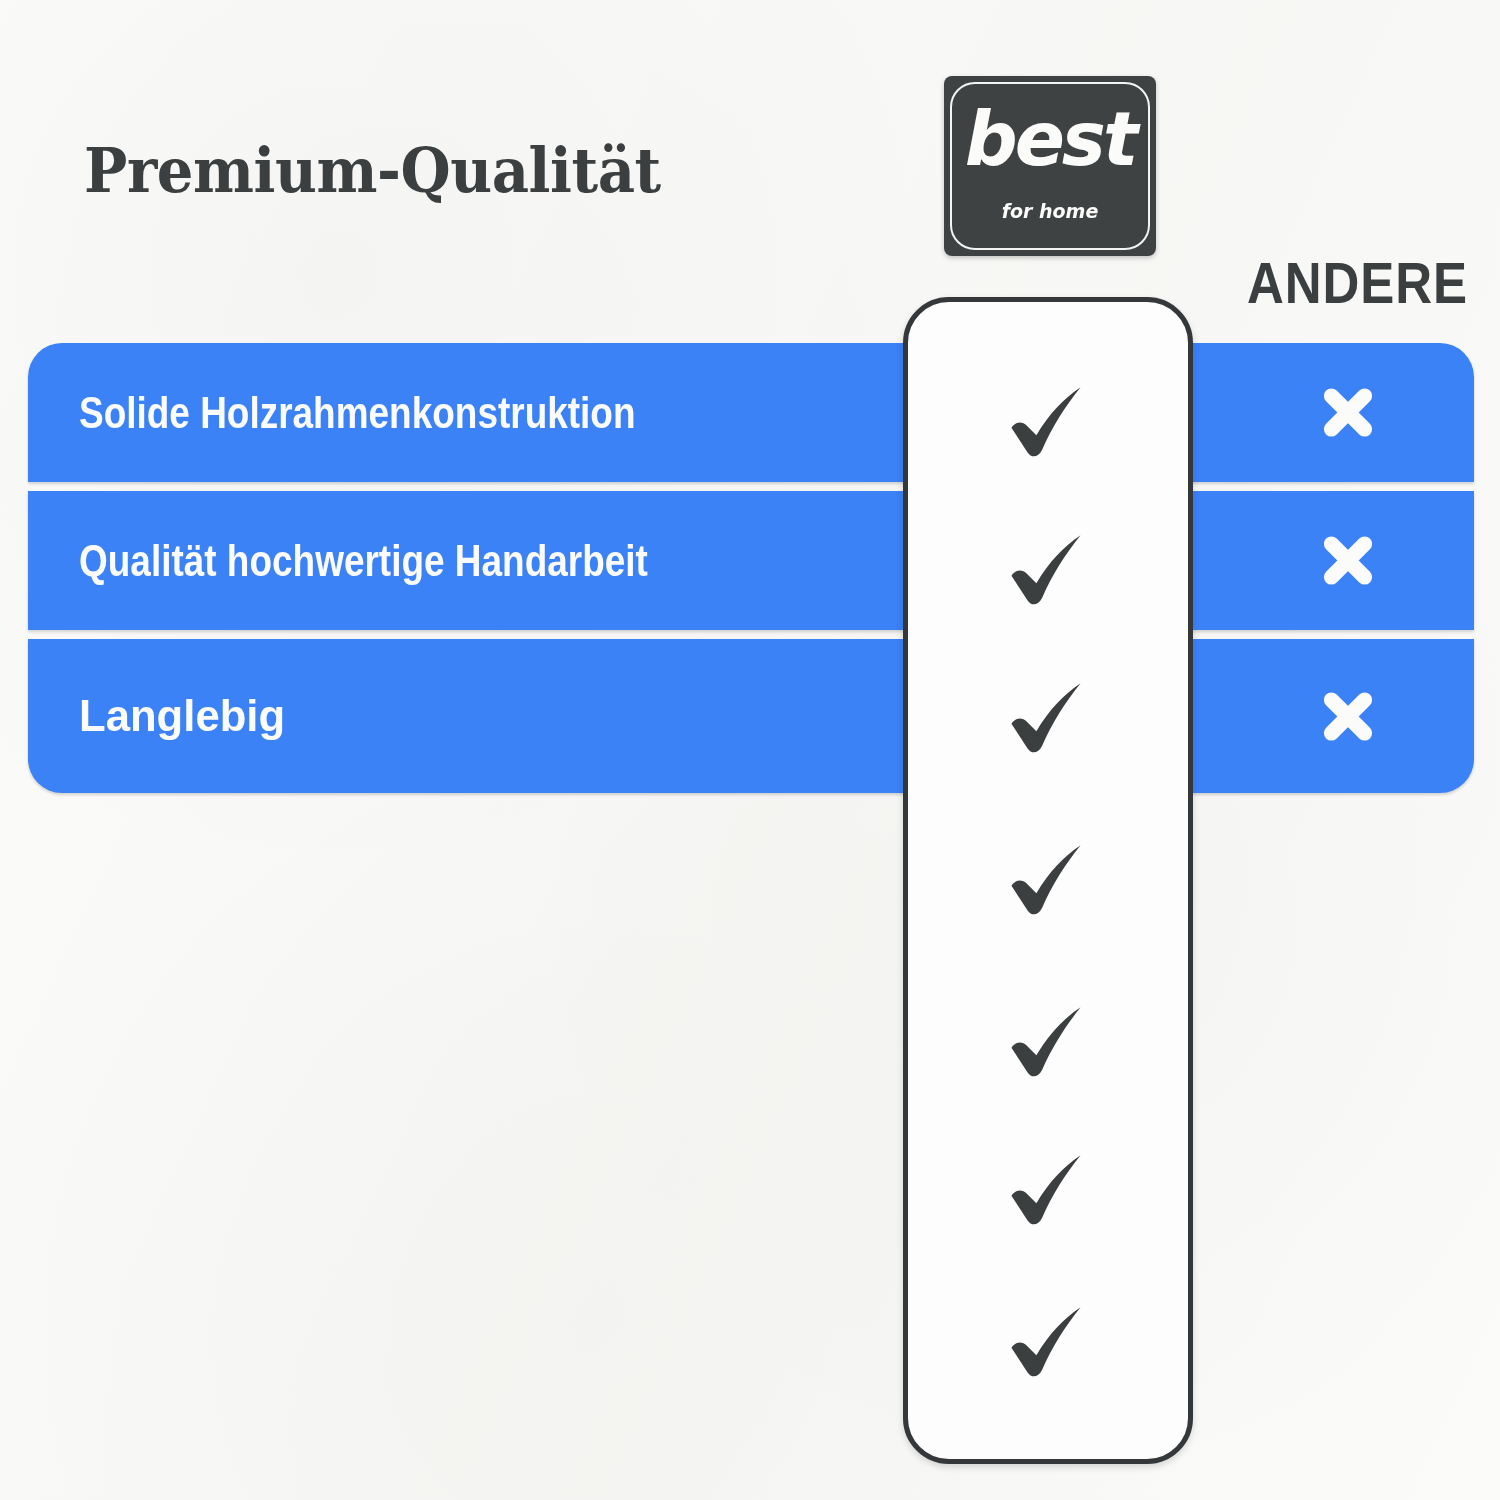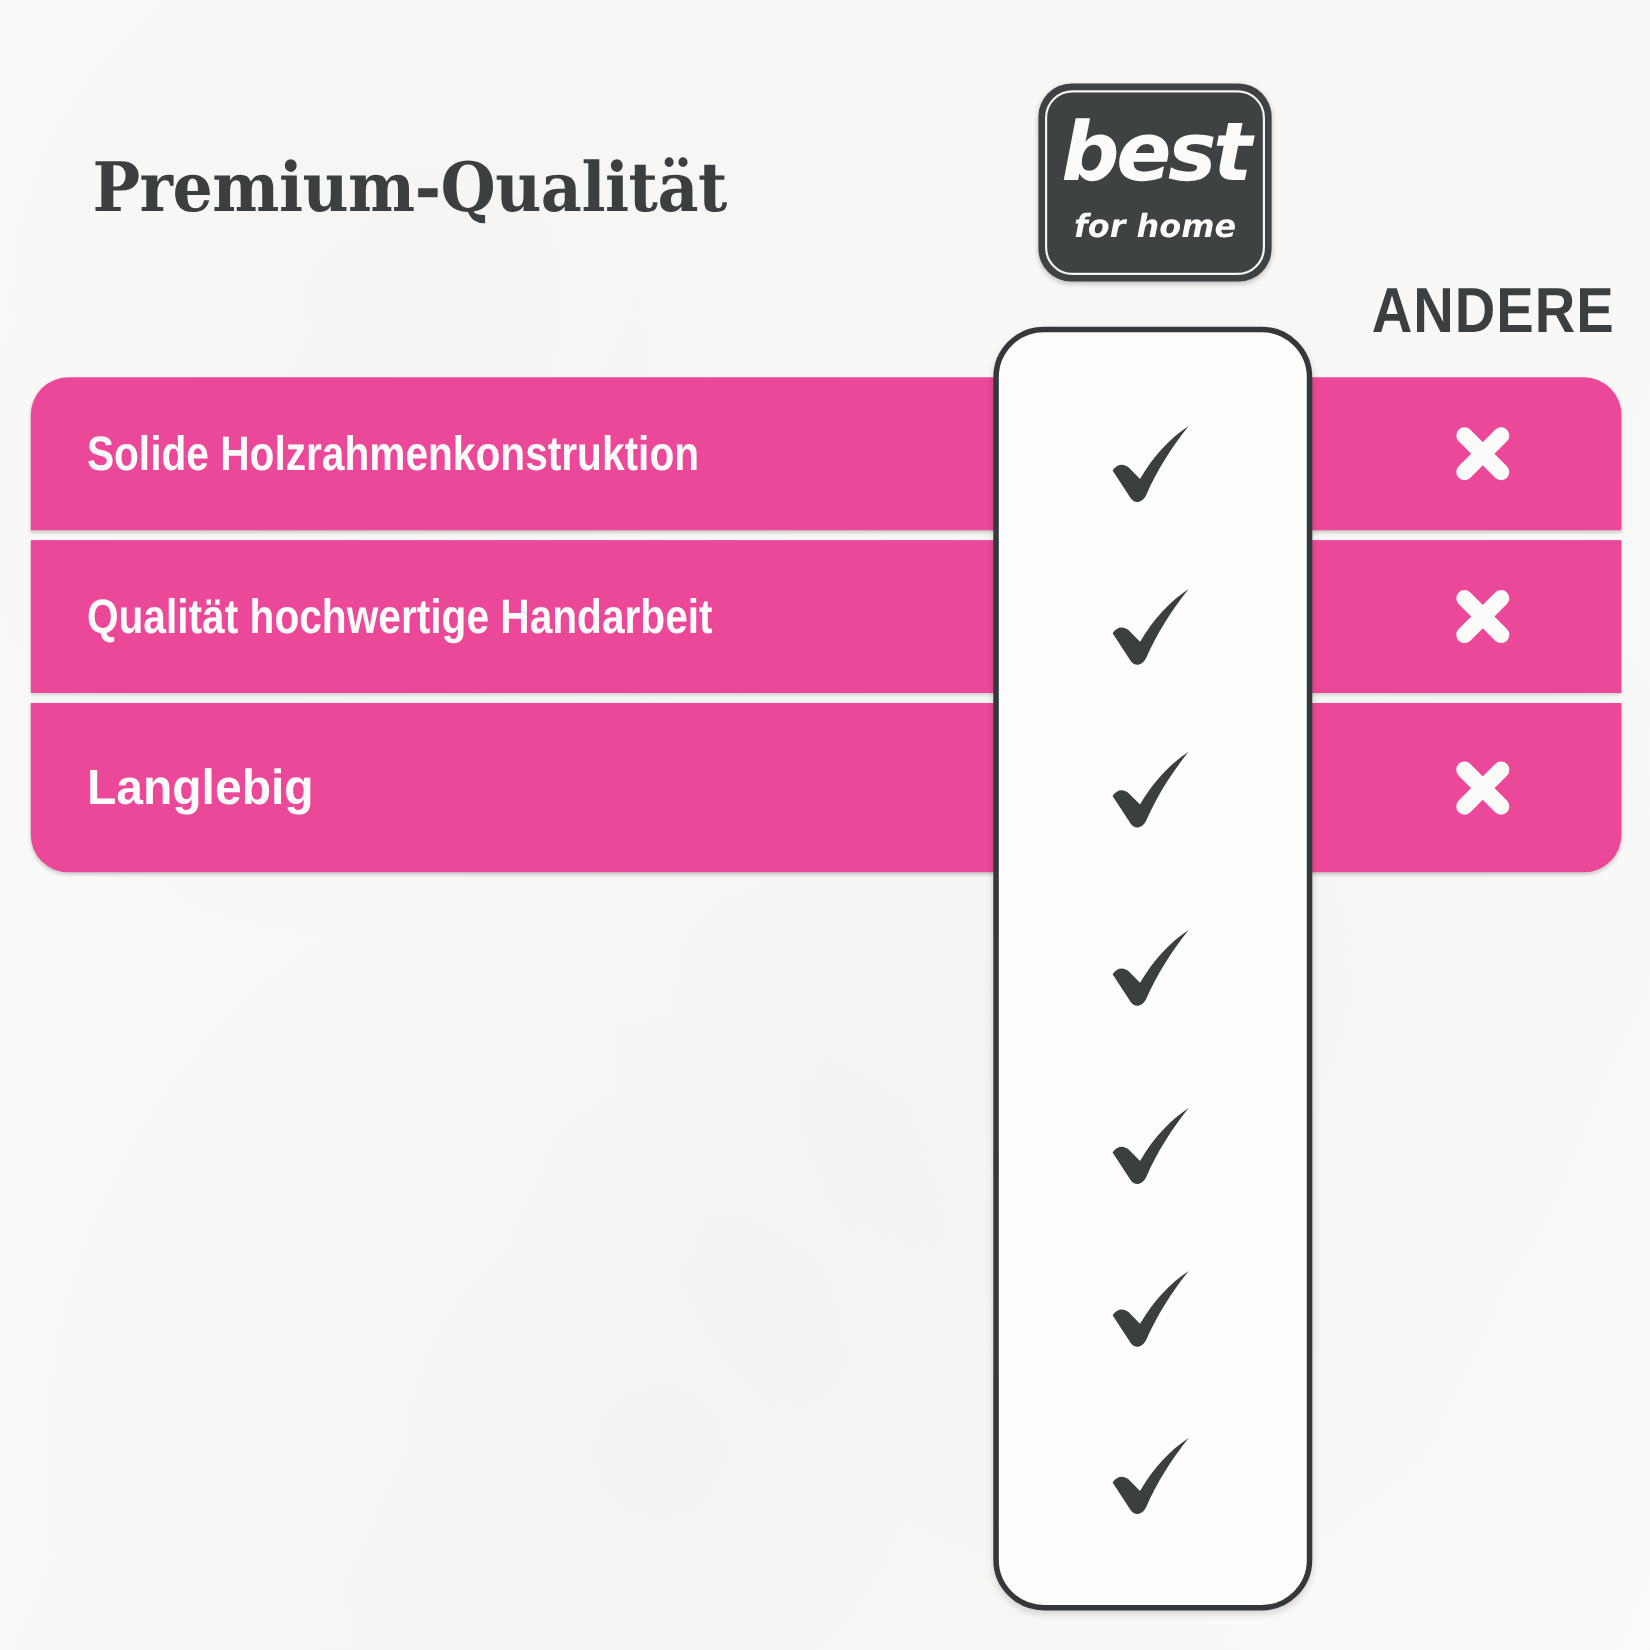--- a/index.html
+++ b/index.html
@@ -47,21 +47,21 @@
     transform-origin: left top;
   }
 
   
   #logo {
     position: absolute;
     left: 944px;
     top: 76px;
     width: 212px;
     height: 180px;
-    border-radius: 30px;
+    border-radius: 8px;
     background: #3e4243;
     box-shadow: 0 2px 5px rgba(0,0,0,0.22);
     z-index: 6;
   }
   #logo-ring {
     position: absolute;
     left: 6px;
     top: 6px;
     right: 6px;
     bottom: 6px;
@@ -80,26 +80,26 @@
     font-style: italic;
     font-size: 74px;
     line-height: 78px;
     color: #fbfbfa;
     letter-spacing: -3px;
   }
   #logo-forhome {
     position: absolute;
     left: 0;
     right: 0;
-    top: 112px;
+    top: 124px;
     text-align: center;
     font-family: "DejaVu Sans", sans-serif;
     font-weight: 700;
     font-style: italic;
-    font-size: 29px;
+    font-size: 19px;
     color: #fbfbfa;
     letter-spacing: 0px;
   }
 
   
   #andere {
     position: absolute;
     left: 1247px;
     top: 249px;
     font-family: "Liberation Sans", sans-serif;
@@ -116,21 +116,21 @@
   
   #rows {
     position: absolute;
     left: 28px;
     top: 343px;
     width: 1446px;
     z-index: 2;
   }
   .row {
     position: relative;
-    background: #ec4899;
+    background: #3b82f6;
     margin-bottom: 9px;
     box-shadow: 0 2px 3px rgba(0,0,0,0.16);
   }
   .row.first {
     border-top-left-radius: 34px;
     border-top-right-radius: 34px;
   }
   .row.last {
     border-bottom-left-radius: 34px;
     border-bottom-right-radius: 34px;

